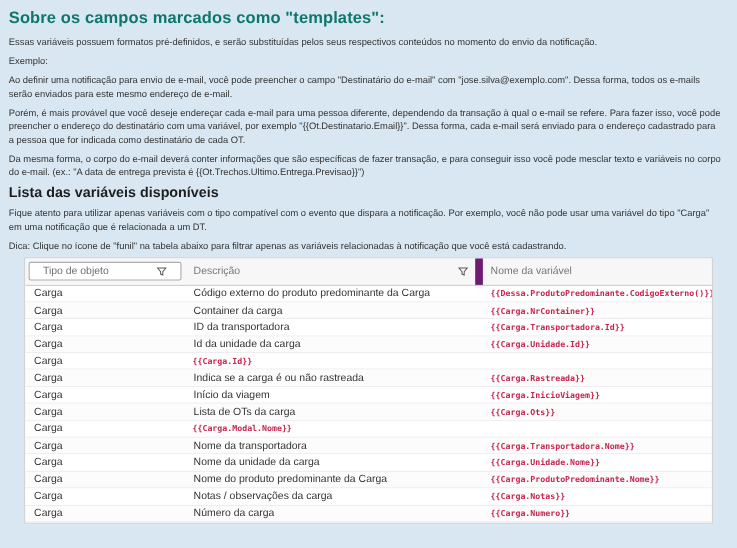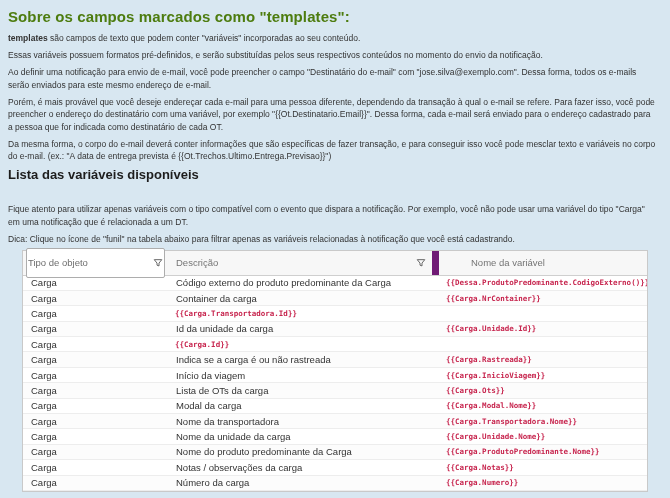--- a/index.html
+++ b/index.html
@@ -6,26 +6,26 @@
   html { background: #d8e7f1; }
   body {
     width: 670px; height: 498px; overflow: hidden;
     background: #d8e7f1;
     font-family: "Liberation Sans", sans-serif;
     color: #333;
   }
   .page { padding: 4px 10px 0 8px; }
 
   h1.page-title {
-    font-size: 15px; line-height: 18px; font-weight: bold; color: #4d7c0f;
+    font-size: 15px; line-height: 18px; font-weight: bold; color: #0f766e;
     margin: 4px 0 6px 0; letter-spacing: 0.1px;
   }
   h2.section-title {
     font-size: 13px; line-height: 16px; font-weight: bold; color: #1d1d1d;
-    margin: 2px 0 20px 0;
+    margin: 2px 0 4px 0;
   }
   p.body-text {
     font-size: 8.5px; line-height: 12.5px; margin: 0 4px 4.5px 0; color: #333;
   }
   p.body-text b { font-weight: bold; }
 
   
   .grid {
     margin: 4px 12px 0 14px;
     background: #fff;
@@ -39,27 +39,27 @@
     border-bottom: 1px solid #cfcfcf;
     color: #757575;
   }
   .hc { display: flex; align-items: center; height: 100%; }
   .hc1 { width: 145px; padding: 0 3px; }
   .hc2 {
     width: 271px; padding: 0 6px 0 8px;
     justify-content: space-between;
     border-right: 7px solid #701a75;
   }
-  .hc3 { flex: 1; padding-left: 7px; margin-left: 25px; }
+  .hc3 { flex: 1; padding-left: 7px; }
   .filter-box {
-    width: 100%; height: 30px;
+    width: 100%; height: 17px;
     background: #fff;
     border: 1px solid #adadad; border-radius: 2px;
     display: flex; align-items: center; justify-content: space-between;
-    padding: 0 1px;
+    padding: 0 12px;
     color: #6e6e6e;
     cursor: pointer;
   }
   .funnel-btn { display: inline-flex; align-items: center; cursor: pointer; }
   .funnel-btn svg { display: block; }
 
   .grid-row {
     display: flex; align-items: center;
     height: 15.4px;
     border-bottom: 1px solid #ededed;
@@ -76,23 +76,23 @@
     color: #c7254e;
   }
 </style>
 </head>
 <body>
 
 <div class="page">
 
   <h1 class="page-title">Sobre os campos marcados como "templates":</h1>
 
-  <p class="body-text"><b>templates</b><span> são campos de texto que podem conter "variáveis" incorporadas ao seu conteúdo.</span></p>
 
   <p class="body-text">Essas variáveis possuem formatos pré-definidos, e serão substituídas pelos seus respectivos conteúdos no momento do envio da notificação.</p>
+  <p class="body-text">Exemplo:</p>
   <p class="body-text">Ao definir uma notificação para envio de e-mail, você pode preencher o campo "Destinatário do e-mail" com "jose.silva@exemplo.com". Dessa forma, todos os e-mails serão enviados para este mesmo endereço de e-mail.</p>
   <p class="body-text">Porém, é mais provável que você deseje endereçar cada e-mail para uma pessoa diferente, dependendo da transação à qual o e-mail se refere. Para fazer isso, você pode preencher o endereço do destinatário com uma variável, por exemplo "{{Ot.Destinatario.Email}}". Dessa forma, cada e-mail será enviado para o endereço cadastrado para a pessoa que for indicada como destinatário de cada OT.</p>
   <p class="body-text">Da mesma forma, o corpo do e-mail deverá conter informações que são específicas de fazer transação, e para conseguir isso você pode mesclar texto e variáveis no corpo do e-mail. (ex.: "A data de entrega prevista é {{Ot.Trechos.Ultimo.Entrega.Previsao}}")</p>
 
   <h2 class="section-title">Lista das variáveis disponíveis</h2>
 
   <p class="body-text">Fique atento para utilizar apenas variáveis com o tipo compatível com o evento que dispara a notificação. Por exemplo, você não pode usar uma variável do tipo "Carga" em uma notificação que é relacionada a um DT.</p>
   <p class="body-text">Dica: Clique no ícone de "funil" na tabela abaixo para filtrar apenas as variáveis relacionadas à notificação que você está cadastrando.</p>
 
   <div class="grid">
@@ -128,20 +128,21 @@
         <div class="cell c2">Código externo do produto predominante da Carga</div>
         <div class="cell c3">{{Dessa.ProdutoPredominante.CodigoExterno()}}</div>
       </div>
         <div class="grid-row">
         <div class="cell c1">Carga</div>
         <div class="cell c2">Container da carga</div>
         <div class="cell c3">{{Carga.NrContainer}}</div>
       </div>
         <div class="grid-row">
         <div class="cell c1">Carga</div>
+        <div class="cell c2">ID da transportadora</div>
         <div class="cell c3">{{Carga.Transportadora.Id}}</div>
       </div>
         <div class="grid-row">
         <div class="cell c1">Carga</div>
         <div class="cell c2">Id da unidade da carga</div>
         <div class="cell c3">{{Carga.Unidade.Id}}</div>
       </div>
         <div class="grid-row">
         <div class="cell c1">Carga</div>
         <div class="cell c3">{{Carga.Id}}</div>
@@ -156,21 +157,20 @@
         <div class="cell c2">Início da viagem</div>
         <div class="cell c3">{{Carga.InicioViagem}}</div>
       </div>
         <div class="grid-row">
         <div class="cell c1">Carga</div>
         <div class="cell c2">Lista de OTs da carga</div>
         <div class="cell c3">{{Carga.Ots}}</div>
       </div>
         <div class="grid-row">
         <div class="cell c1">Carga</div>
-        <div class="cell c2">Modal da carga</div>
         <div class="cell c3">{{Carga.Modal.Nome}}</div>
       </div>
         <div class="grid-row">
         <div class="cell c1">Carga</div>
         <div class="cell c2">Nome da transportadora</div>
         <div class="cell c3">{{Carga.Transportadora.Nome}}</div>
       </div>
         <div class="grid-row">
         <div class="cell c1">Carga</div>
         <div class="cell c2">Nome da unidade da carga</div>

